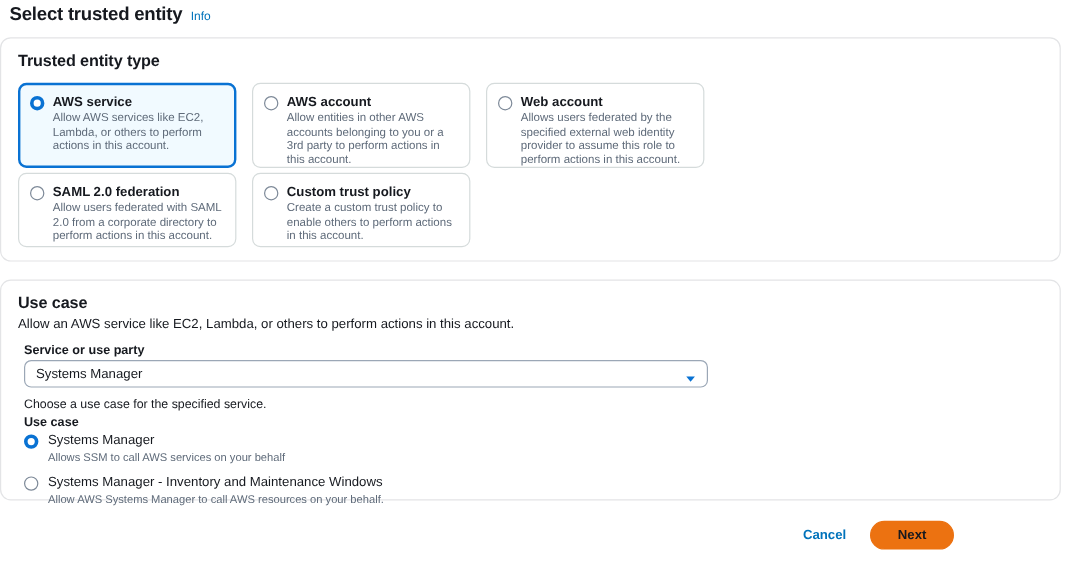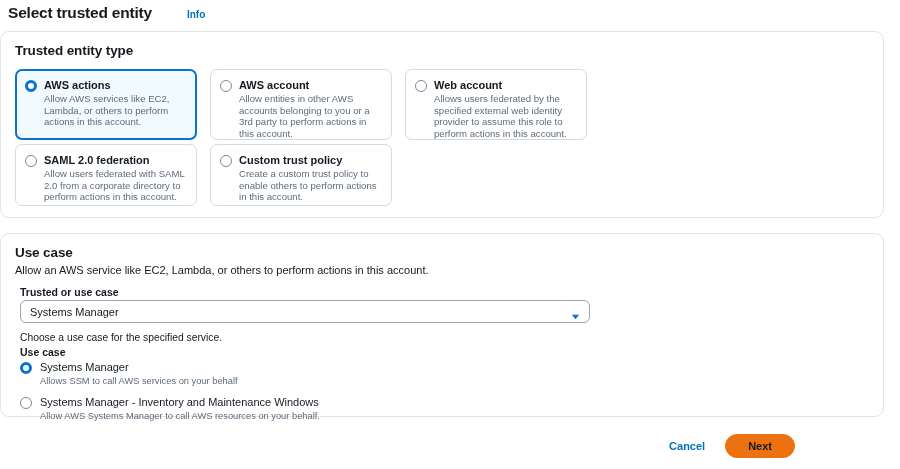--- a/index.html
+++ b/index.html
@@ -20,24 +20,23 @@
     display: flex; align-items: baseline; gap: 7px;
   }
   .page-title {
     font-size: 15.5px;
     font-weight: bold;
     letter-spacing: -0.2px;
     color: #16191f;
   }
   .info-link {
     font-size: 10px;
-    font-weight: bold;
+    font-weight: normal;
     color: #0073bb;
     cursor: pointer;
-    margin-left: 28px;
   }
 
   
   .panel {
     position: absolute;
     left: 0;
     width: 884px;
     background: #ffffff;
     border: 1px solid #e3e4e6;
     border-radius: 9px;
@@ -203,21 +202,21 @@
   </div>
 
   <div class="panel" id="panel-trusted">
     <div class="panel-title">Trusted entity type</div>
 
     <div class="cards-row" id="cards-row-1">
 
       <div class="opt-card selected">
         <span class="radio checked"></span>
         <span class="card-body">
-          <span class="card-label">AWS actions</span>
+          <span class="card-label">AWS service</span>
           <span class="card-desc">Allow AWS services like EC2, Lambda, or others to perform actions in this account.</span>
         </span>
       </div>
 
       <div class="opt-card">
         <span class="radio"></span>
         <span class="card-body">
           <span class="card-label">AWS account</span>
           <span class="card-desc">Allow entities in other AWS accounts belonging to you or a 3rd party to perform actions in this account.</span>
         </span>
@@ -251,21 +250,21 @@
         </span>
       </div>
 
     </div>
   </div>
 
   <div class="panel" id="panel-usecase">
     <div class="panel-title">Use case</div>
     <div class="panel-subtitle">Allow an AWS service like EC2, Lambda, or others to perform actions in this account.</div>
 
-    <div class="field-label" id="label-service">Trusted or use case</div>
+    <div class="field-label" id="label-service">Service or use party</div>
 
     <div class="select-box">
       <span class="select-value">Systems Manager</span>
       <span class="caret">
         <svg width="9" height="9" viewBox="0 0 10 10" aria-hidden="true">
           <path d="M1 3 L9 3 L5 8 Z" fill="#0972d3"></path>
         </svg>
       </span>
     </div>
 

